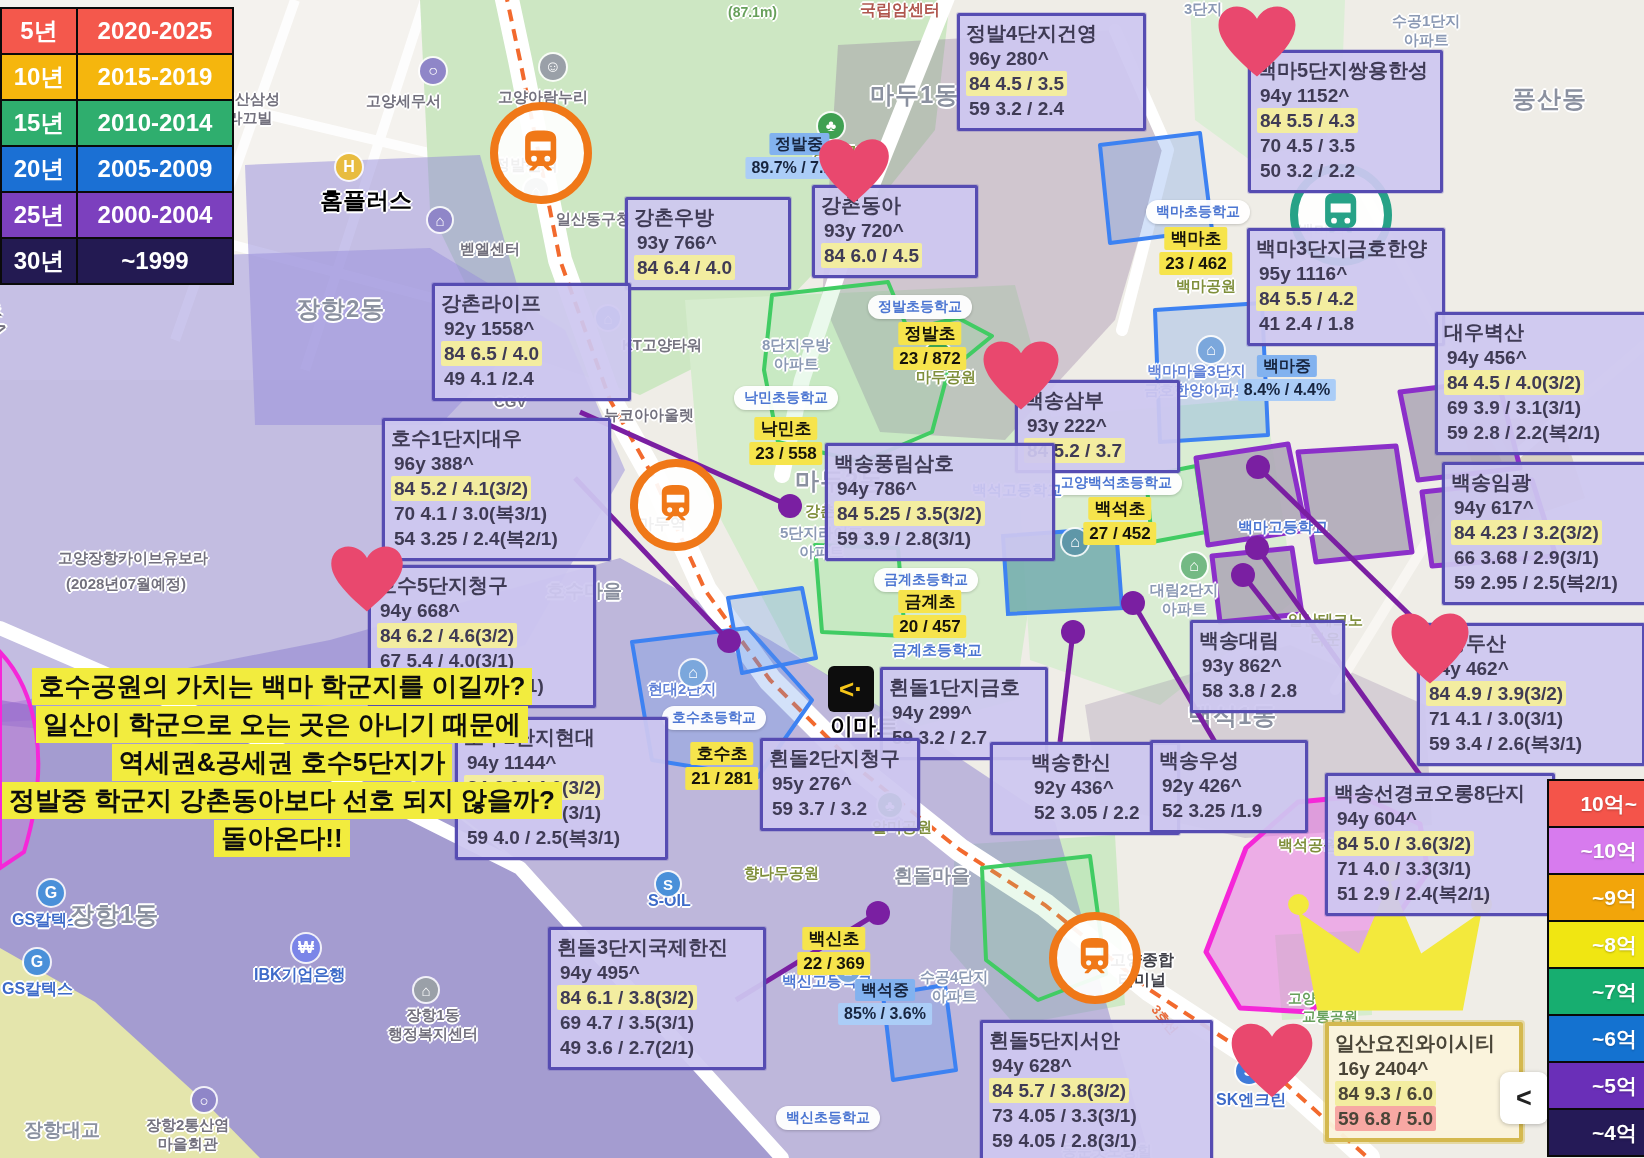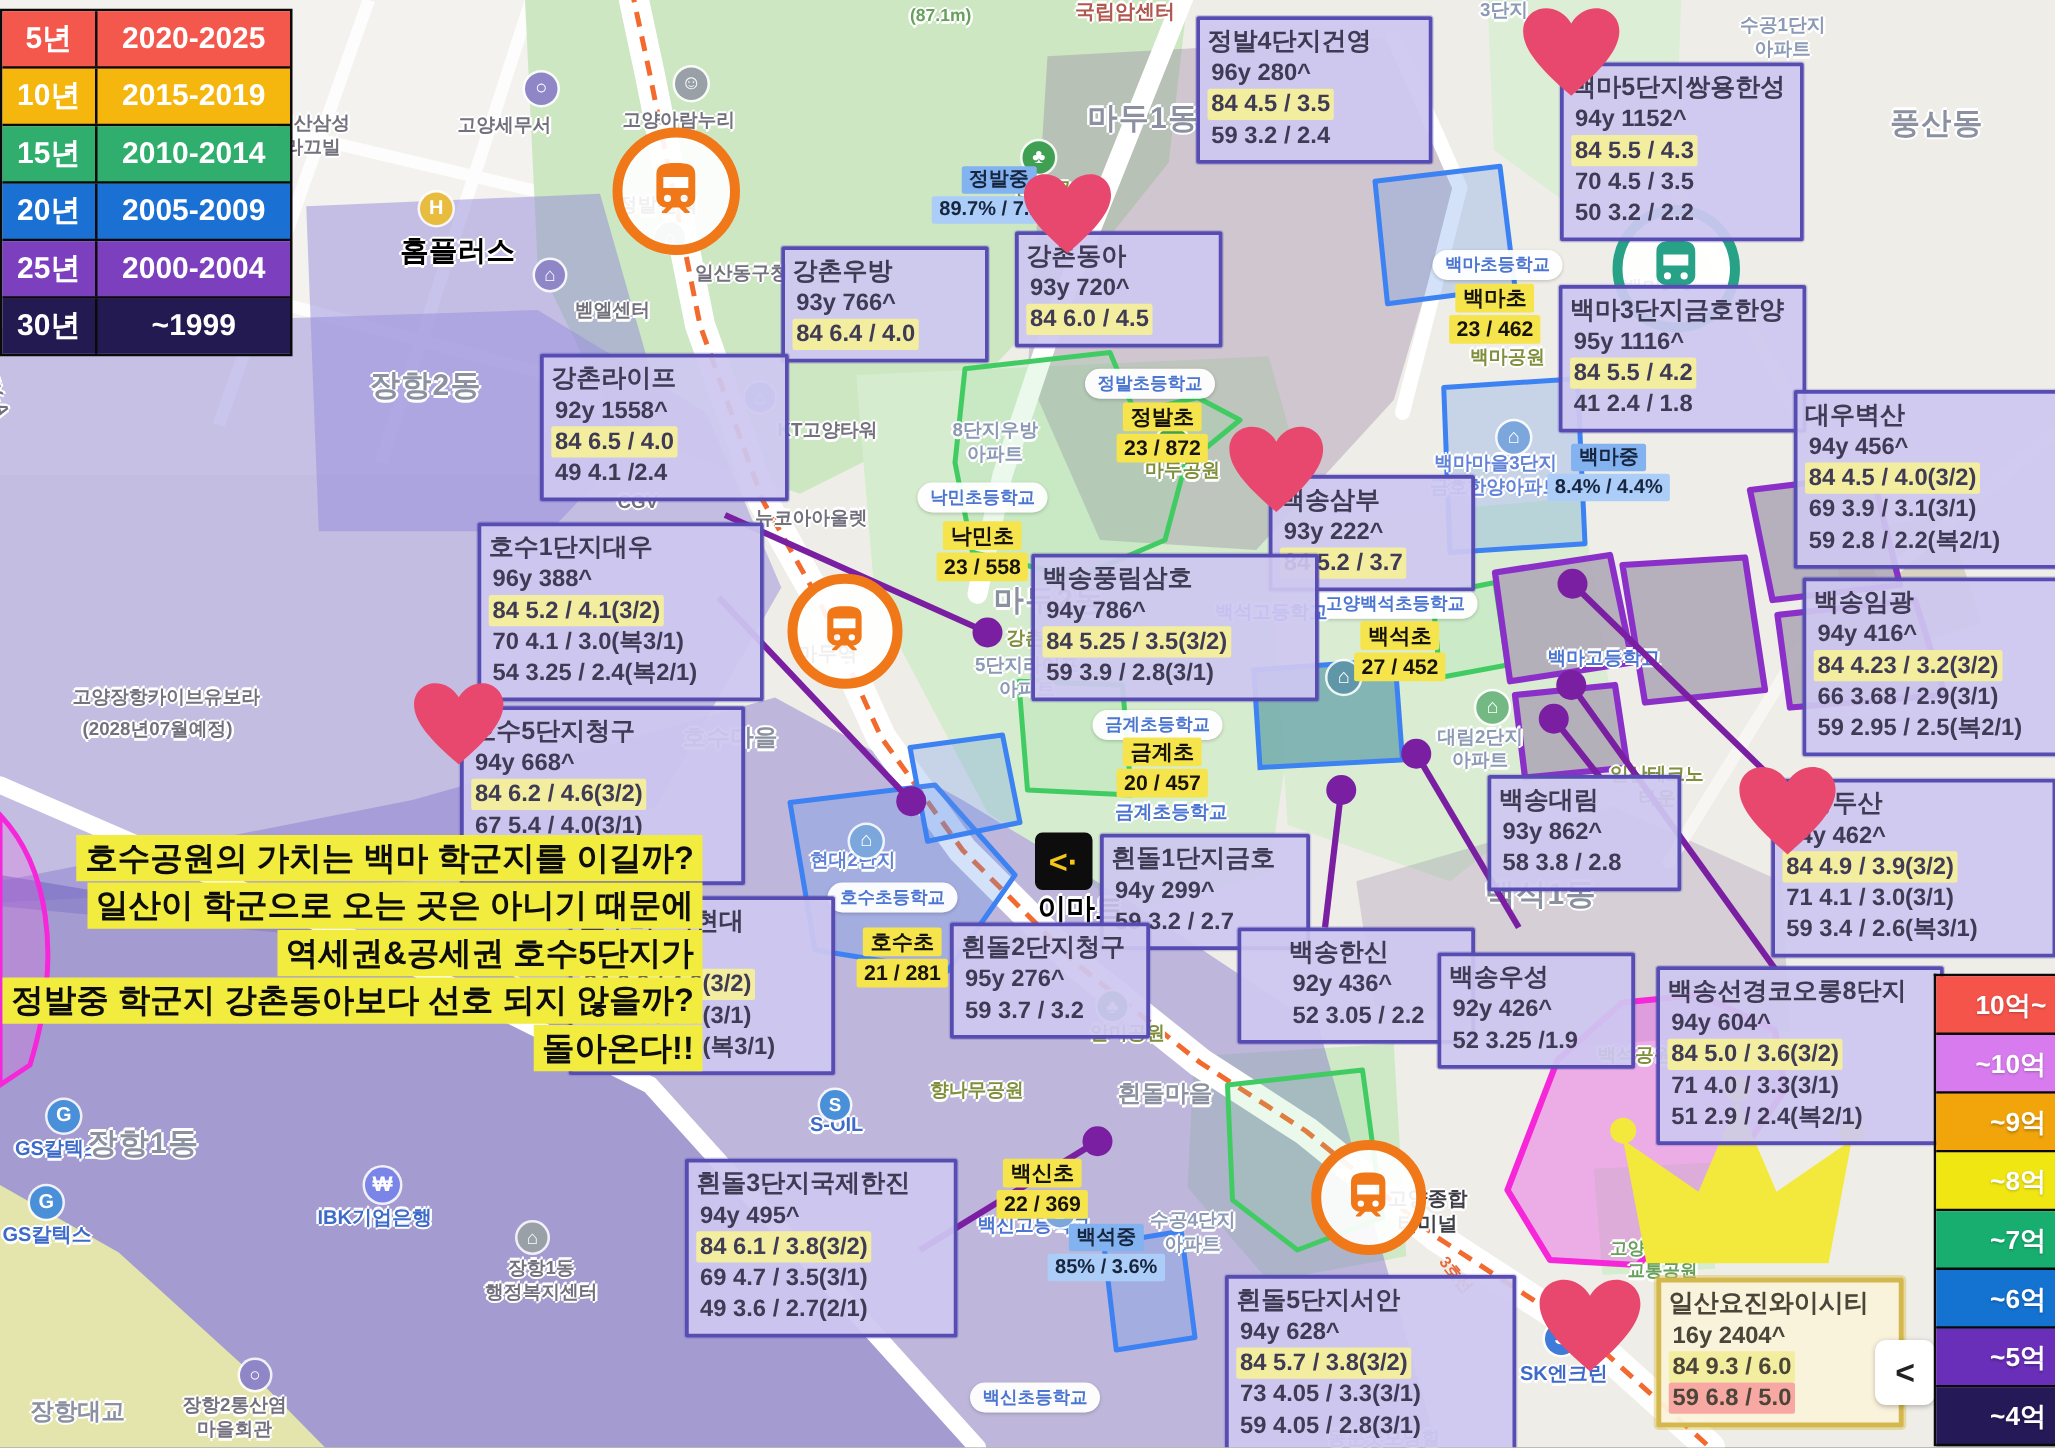--- a/index.html
+++ b/index.html
@@ -67,21 +67,21 @@
     font-size:24px;align-items:center;}
   .ag-row:last-child{border-bottom:none;}
   .ag-y{width:74px;text-align:center;border-right:2px solid #0a0a0a;line-height:44px;}
   .ag-r{flex:1;text-align:center;}
   
   #price-legend{left:1547px;top:779px;width:97px;border-left:2px solid #0a0a0a;border-top:2px solid #0a0a0a;}
   .pr-row{height:45px;border-bottom:2px solid #0a0a0a;color:#fff;font-weight:800;font-size:21px;
     display:flex;align-items:center;justify-content:flex-end;padding-right:9px;
     text-shadow:0 1px 2px rgba(0,0,0,.25);}
   
-  #commentary{left:2px;top:668px;display:flex;flex-direction:column;align-items:flex-end;}
+  #commentary{left:2px;top:668px;display:flex;flex-direction:column;align-items:center;}
   .cm-line{background:var(--c-note);color:#0d0d0d;font-weight:800;font-size:26px;line-height:32px;
     padding:2px 7px 3px;margin-bottom:1px;display:flex;align-items:center;gap:8px;white-space:nowrap;}
   .cm-line.gap{margin-top:9px;}
   .bank-ic{display:inline-flex;width:28px;height:26px;}
   
   #collapse-btn{position:absolute;left:1500px;top:1072px;width:48px;height:52px;background:#fff;
     border-radius:9px;z-index:7;display:flex;align-items:center;justify-content:center;
     font-size:27px;font-weight:800;color:#222;box-shadow:0 1px 4px rgba(0,0,0,.25);}
 </style>
 </head>
@@ -392,21 +392,21 @@
         <div class="br"><span class="hl-y">84 5.2 / 3.7</span></div>
       </div>
       <div class="box" style="left: 825px; top: 443px; width: 212px;">
         <div class="bt">백송풍림삼호</div>
         <div class="br"><span>94y 786^</span></div>
         <div class="br"><span class="hl-y">84 5.25 / 3.5(3/2)</span></div>
         <div class="br"><span>59 3.9 / 2.8(3/1)</span></div>
       </div>
       <div class="box" style="left: 1442px; top: 462px; width: 202px;">
         <div class="bt">백송임광</div>
-        <div class="br"><span>94y 416^</span></div>
+        <div class="br"><span>94y 617^</span></div>
         <div class="br"><span class="hl-y">84 4.23 / 3.2(3/2)</span></div>
         <div class="br"><span>66 3.68 / 2.9(3/1)</span></div>
         <div class="br"><span>59 2.95 / 2.5(복2/1)</span></div>
       </div>
       <div class="box" style="left: 368px; top: 565px; width: 210px;">
         <div class="bt">호수5단지청구</div>
         <div class="br"><span>94y 668^</span></div>
         <div class="br"><span class="hl-y">84 6.2 / 4.6(3/2)</span></div>
         <div class="br"><span>67 5.4 / 4.0(3/1)</span></div>
         <div class="br"><span>49 3.25 / 2.4(복2/1)</span></div>
@@ -438,21 +438,21 @@
       <div class="box" style="left: 760px; top: 738px; width: 142px;">
         <div class="bt">흰돌2단지청구</div>
         <div class="br"><span>95y 276^</span></div>
         <div class="br"><span>59 3.7 / 3.2</span></div>
       </div>
       <div class="box" style="left: 990px; top: 742px; width: 140px; padding-left: 38px;">
         <div class="bt">백송한신</div>
         <div class="br"><span>92y 436^</span></div>
         <div class="br"><span>52 3.05 / 2.2</span></div>
       </div>
-      <div class="box" style="left: 1150px; top: 740px; width: 140px; margin-top: 22px;">
+      <div class="box" style="left: 1150px; top: 740px; width: 140px;">
         <div class="bt">백송우성</div>
         <div class="br"><span>92y 426^</span></div>
         <div class="br"><span>52 3.25 /1.9</span></div>
       </div>
       <div class="box" style="left: 1325px; top: 773px; width: 212px;">
         <div class="bt">백송선경코오롱8단지</div>
         <div class="br"><span>94y 604^</span></div>
         <div class="br"><span class="hl-y">84 5.0 / 3.6(3/2)</span></div>
         <div class="br"><span>71 4.0 / 3.3(3/1)</span></div>
         <div class="br"><span>51 2.9 / 2.4(복2/1)</span></div>

